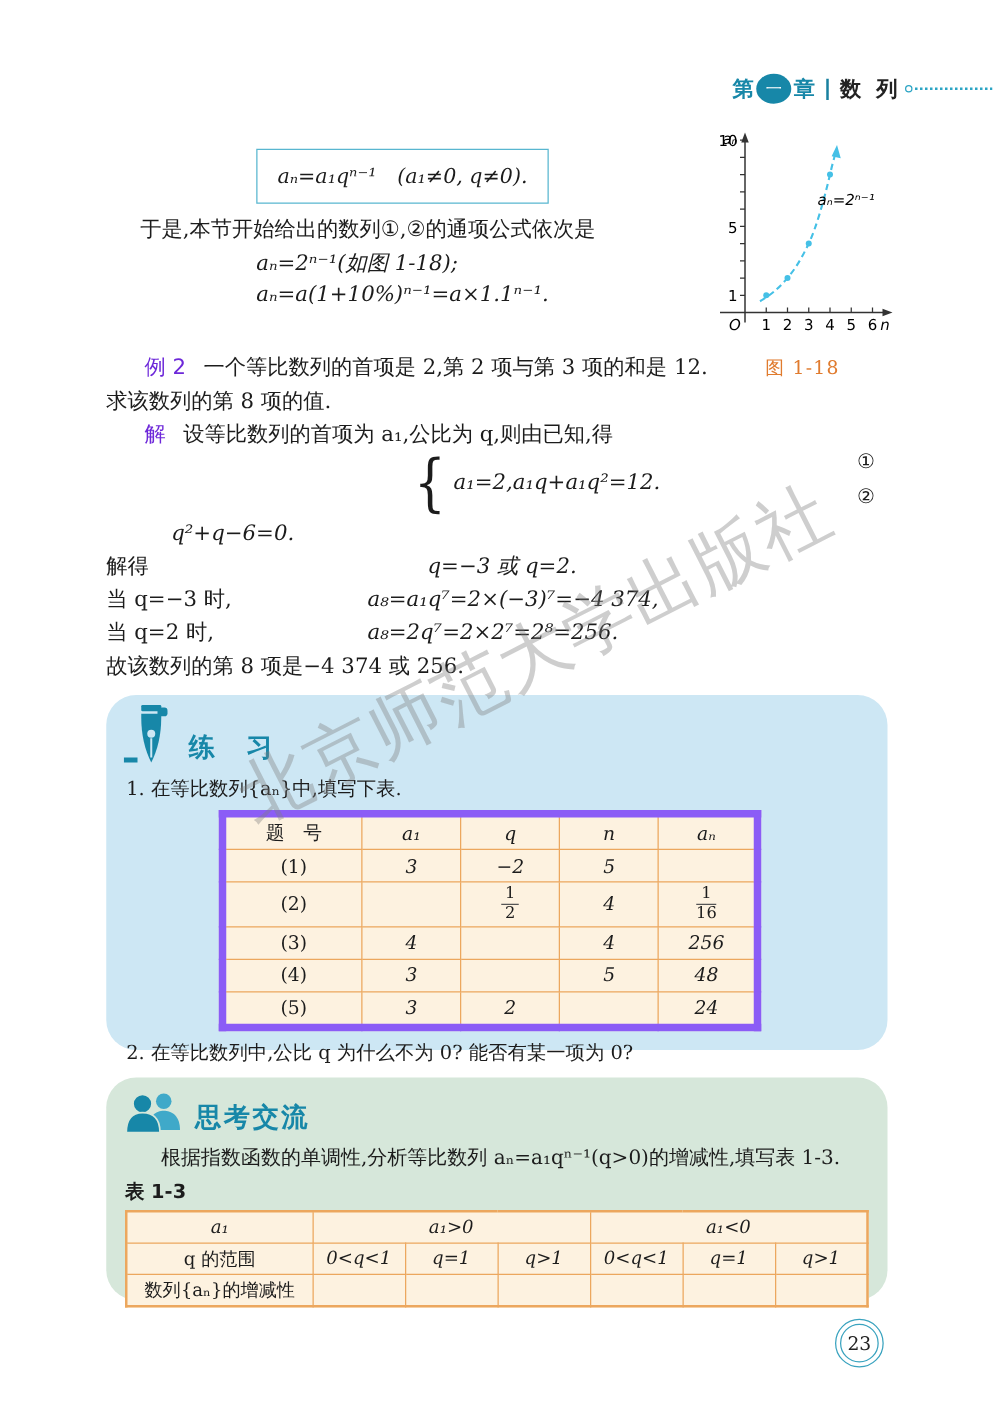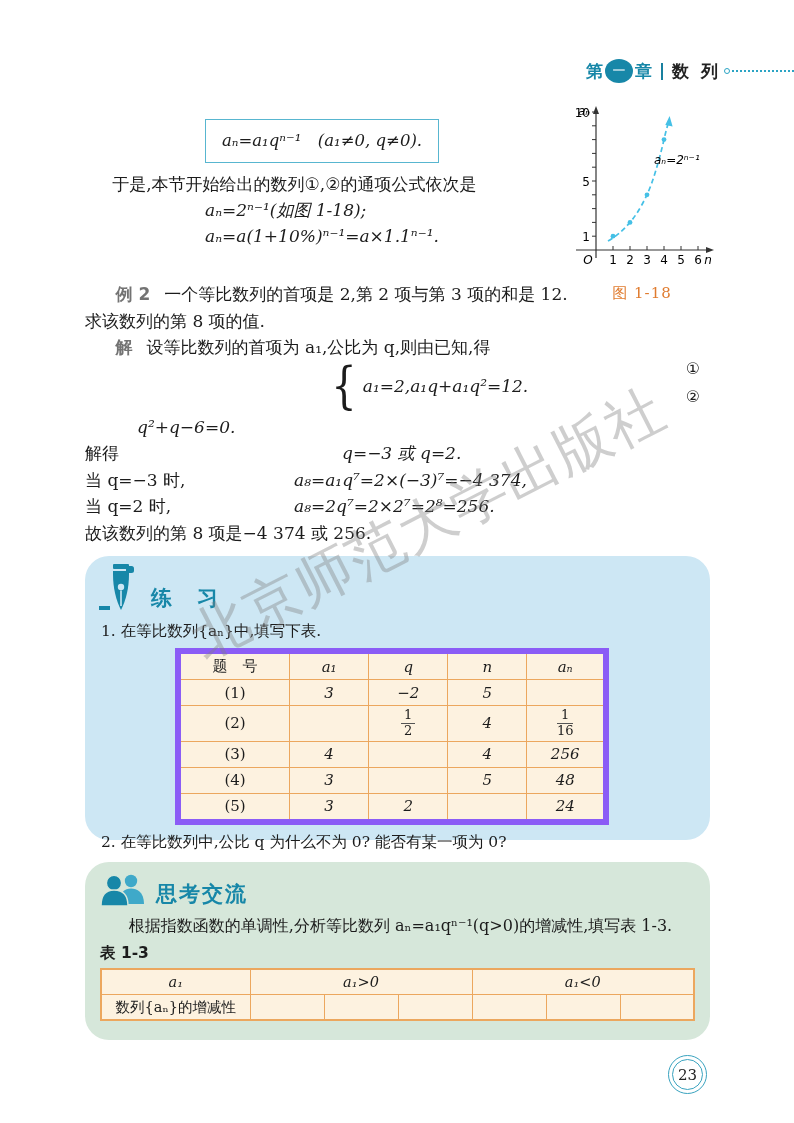--- a/index.html
+++ b/index.html
@@ -26,21 +26,21 @@
   
   #lead{left:85px;top:171px;width:490px;text-indent:1.6em;line-height:26px;}
   #f1{left:205px;top:199px;font-style:italic;}
   #f2{left:205px;top:226px;font-style:italic;}
   p{margin:0;}
   
   #figure{left:564px;top:102px;width:156px;text-align:center;}
   #fig-caption{color:#e07b2e;font-size:15px;margin-top:2px;letter-spacing:1px;}
   
   #example-p{left:85px;top:281px;width:492px;line-height:27px;text-indent:1.8em;}
-  .inline-label{color:#737373;font-weight:bold;margin-right:14px;font-family:"DejaVu Sans",sans-serif;margin-top:16px;}
+  .inline-label{color:#6d28d9;font-weight:normal;margin-right:14px;font-family:"DejaVu Sans",sans-serif;margin-top:16px;}
   #solution-p{left:85px;top:336px;width:600px;text-indent:1.8em;}
   
   #system{left:85px;top:358px;width:625px;height:58px;}
   .sys-wrap{position:absolute;left:243px;top:0;display:flex;align-items:center;}
   .brace{font-size:50px;font-weight:200;line-height:56px;margin-right:3px;
     font-family:"DejaVu Serif",serif;transform:scaleX(.8);}
   .sys-eqs{display:flex;flex-direction:row;font-style:italic;line-height:28px;}
   .sys-tag{position:absolute;right:10px;font-style:normal;font-size:16px;}
   #tag1{top:1px;} #tag2{top:29px;}
   
@@ -291,20 +291,29 @@
         <col style="width:74px">
         <col style="width:74px">
       </colgroup>
     <tbody>
         <tr>
       <th class="ital">a₁</th>
       <td class="ital" colspan="3">a₁&gt;0</td>
       <td class="ital" colspan="3">a₁&lt;0</td>
     </tr>
     <tr>
+      <th>q 的范围</th>
+      <td class="ital">0&lt;q&lt;1</td>
+      <td class="ital">q=1</td>
+      <td class="ital">q&gt;1</td>
+      <td class="ital">0&lt;q&lt;1</td>
+      <td class="ital">q=1</td>
+      <td class="ital">q&gt;1</td>
+    </tr>
+    <tr>
       <th>数列{aₙ}的增减性</th>
       <td></td>
       <td></td>
       <td></td>
       <td></td>
       <td></td>
       <td></td>
     </tr>
   </tbody>
     </table>

